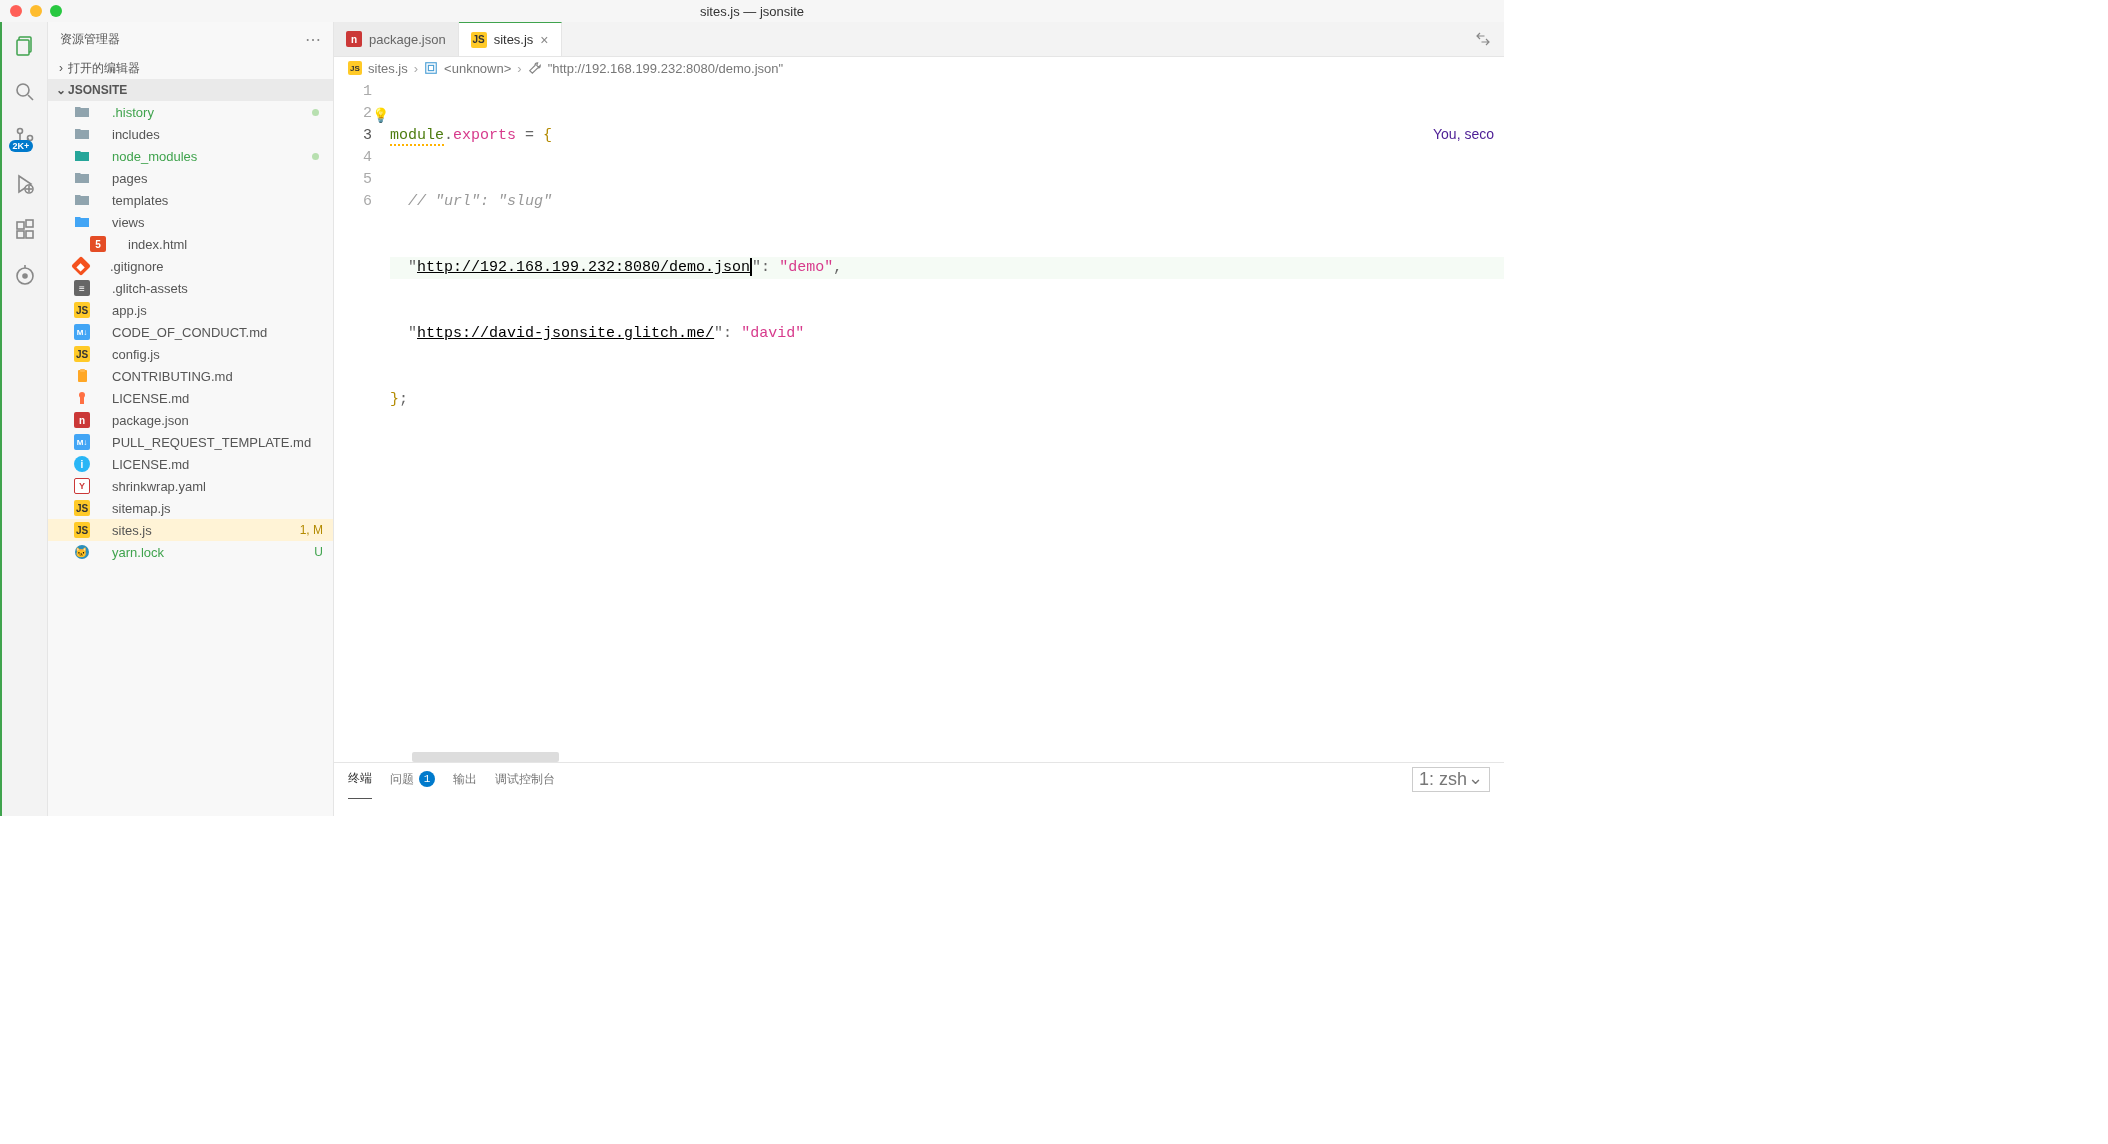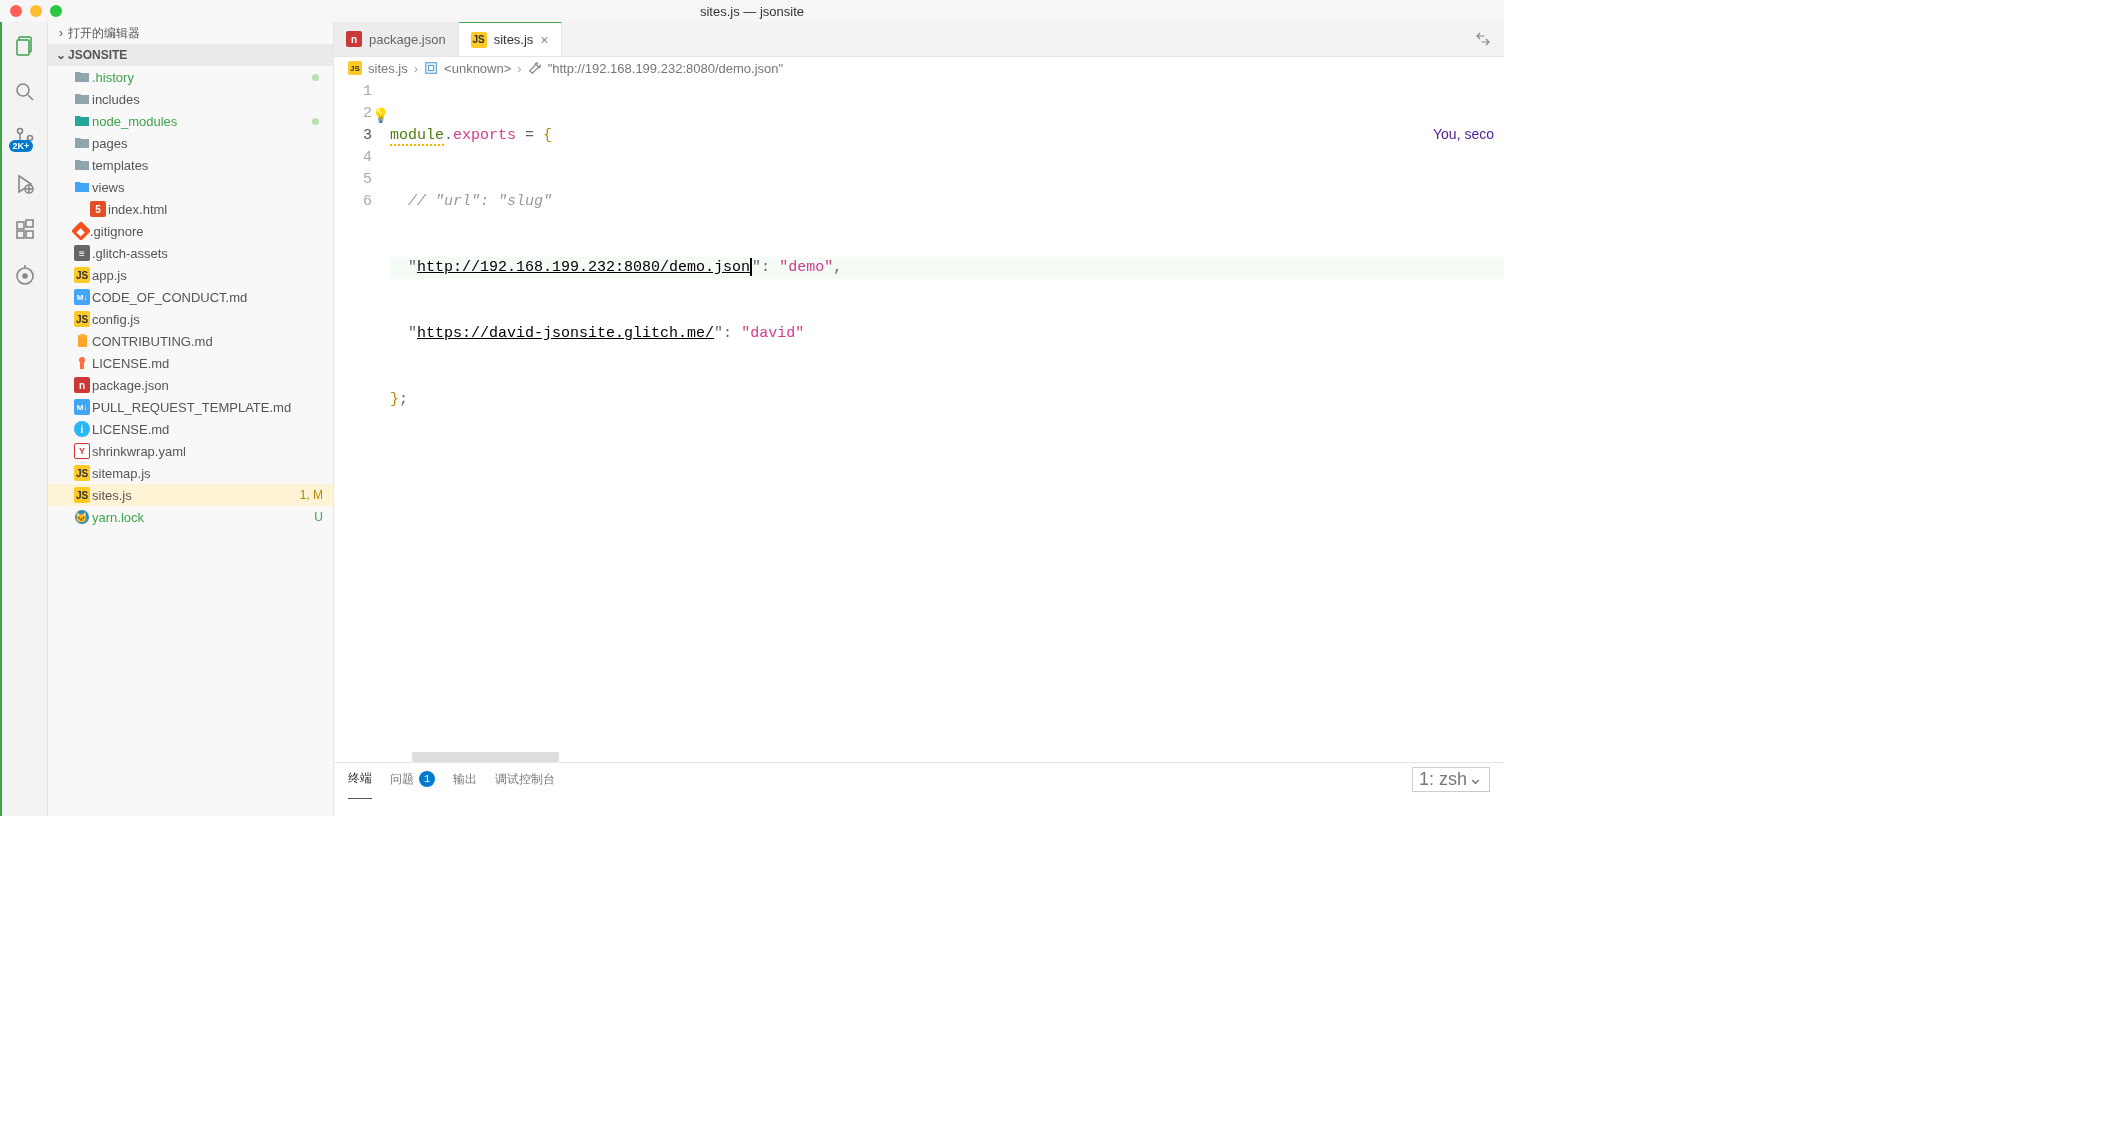--- a/index.html
+++ b/index.html
@@ -21,21 +21,21 @@
 .activity-bar .abicon.active { color: #3fa34d; }
 .badge { position: absolute; bottom: -2px; left: -2px; background: #007acc; color: #fff; font-size: 9px; border-radius: 8px; padding: 1px 4px; font-weight: bold; }
 
 .sidebar { width: 286px; background: #f8f8f8; border-right: 1px solid #e5e5e5; display: flex; flex-direction: column; }
 .sidebar-header { height: 35px; display: flex; align-items: center; justify-content: space-between; padding: 0 12px; font-size: 12px; color: #555; }
 .sidebar-header .dots { color: #888; font-size: 16px; cursor: pointer; }
 .section-header { height: 22px; display: flex; align-items: center; padding: 0 6px; font-size: 12px; color: #555; cursor: pointer; }
 .section-header .chev { width: 14px; display: inline-block; text-align: center; }
 .section-header.folder-root { font-weight: 700; background: #eaeaea; }
 .file-tree { flex: 1; overflow: auto; }
-.tree-row { height: 22px; display: flex; align-items: center; padding-left: 10px; font-size: 13px; color: #555; cursor: pointer; gap: 2px; }
+.tree-row { height: 22px; display: flex; align-items: center; padding-left: 10px; font-size: 13px; color: #555; cursor: pointer; gap: 22px; }
 .tree-row.indent { padding-left: 26px; }
 .tree-row.indent2 { padding-left: 42px; }
 .tree-row.green { color: #3fa34d; }
 .tree-row.selected { background: #fff3d6; }
 .tree-row .status { margin-left: auto; margin-right: 10px; font-size: 12px; color: #b38a00; }
 .tree-row .status.u { color: #3fa34d; }
 .tree-row .dot { margin-left: auto; margin-right: 14px; width: 7px; height: 7px; border-radius: 50%; background: #b8e0b0; }
 .ficon { width: 16px; height: 16px; display: inline-flex; align-items: center; justify-content: center; font-size: 10px; font-weight: bold; border-radius: 2px; flex-shrink: 0; }
 .ficon.folder { background: none; }
 .ficon.folder svg { fill: #90a4ae; }
@@ -154,20 +154,24 @@
     <div class="abicon">
       <svg width="24" height="24" viewBox="0 0 24 24" fill="none" stroke="currentColor" stroke-width="1.6">
           <circle cx="12" cy="12" r="8"></circle>
           <circle cx="12" cy="12" r="2" fill="currentColor"></circle>
           <line x1="12" y1="4" x2="12" y2="1"></line>
         </svg>
     </div>
   </div>
 
   <div class="sidebar">
+    <div class="sidebar-header">
+      <span>资源管理器</span>
+      <span class="dots">⋯</span>
+    </div>
     <div class="section-header">
       <span class="chev">›</span>
       <span>打开的编辑器</span>
     </div>
     <div class="section-header folder-root">
       <span class="chev">⌄</span>
       <span>JSONSITE</span>
     </div>
     <div class="file-tree" id="file-tree">
         <div class="tree-row indent green">

